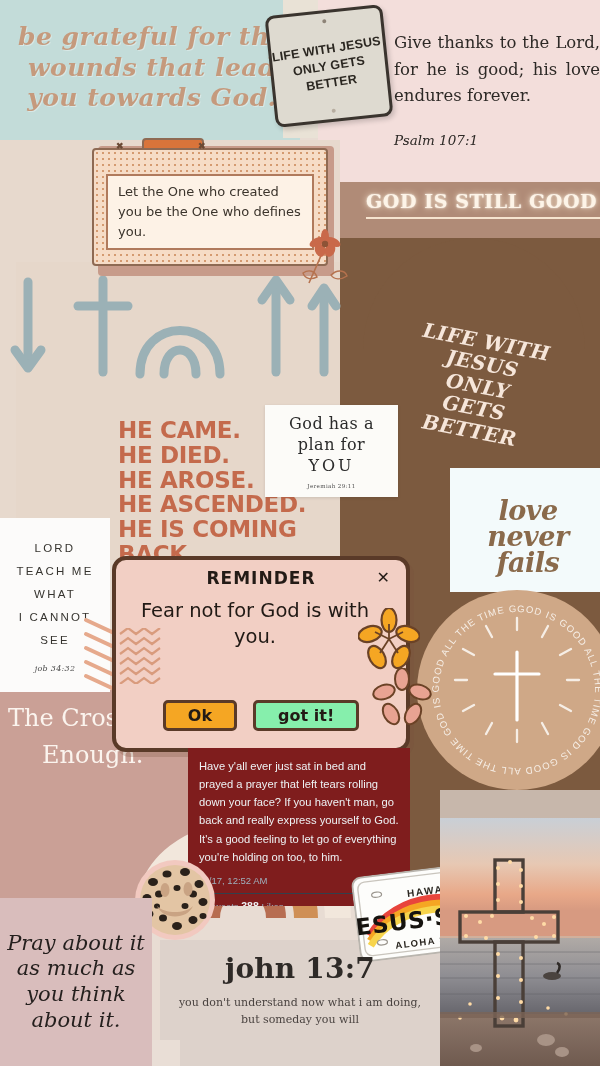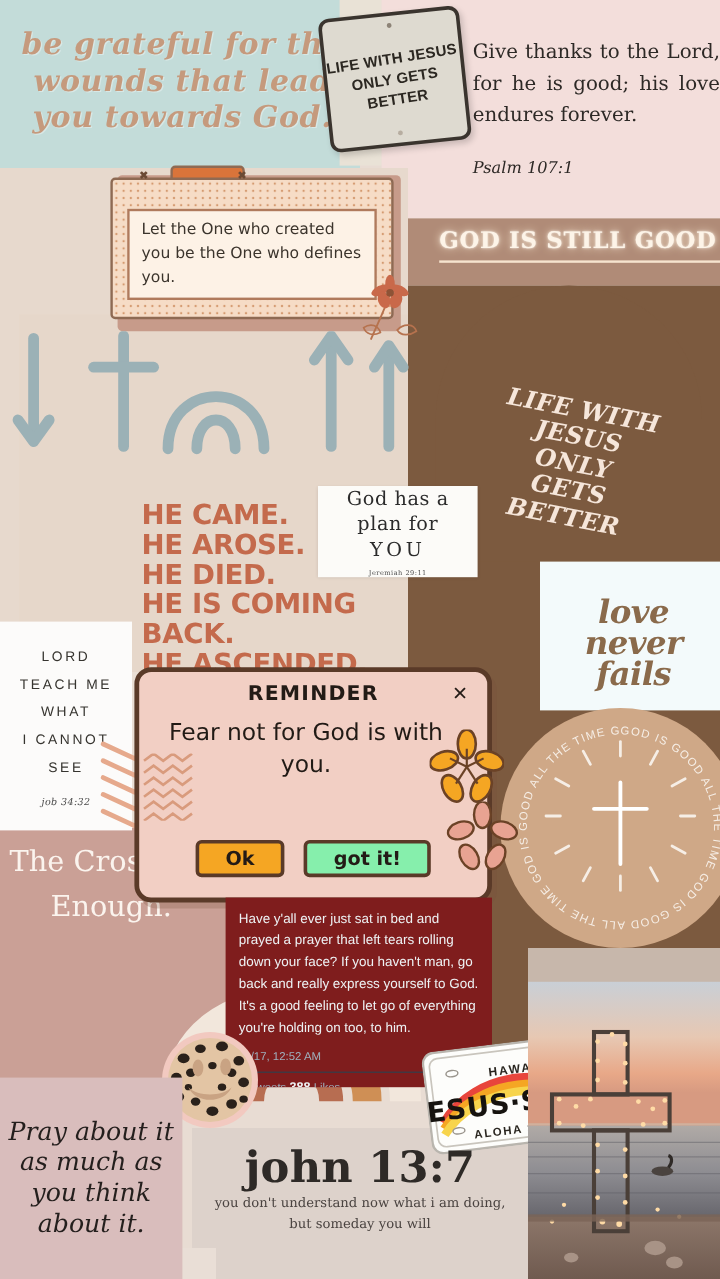--- a/index.html
+++ b/index.html
@@ -119,21 +119,21 @@
   
   #he-came {
     left:118px; top:418px; width:232px;
     font-family:"DejaVu Sans", sans-serif; font-weight:bold;
     font-size:23px; line-height:1.08; color:#c46a4c;
     letter-spacing:-.3px;
   }
 
   
   #card-plan {
-    left:265px; top:405px; width:133px; height:76px;
+    left:265px; top:405px; width:133px; height:92px;
     background:#fcfbf8; box-shadow:0 1px 3px rgba(0,0,0,.12);
     display:flex; flex-direction:column; align-items:center; justify-content:center;
   }
   #card-plan .l {
     font-family:"DejaVu Serif", serif; font-size:16px; line-height:1.32;
     color:#2b2b2b; text-align:center; letter-spacing:.5px;
   }
   #card-plan .ref {
     font-family:"DejaVu Serif", serif; font-size:5.5px; color:#4a4a4a;
     margin-top:7px; letter-spacing:.4px;
@@ -265,21 +265,21 @@
     display:flex; align-items:center; justify-content:center;
   }
   #card-pray .l {
     font-family:"DejaVu Serif", serif; font-style:italic;
     font-size:21px; line-height:1.22; color:#241f1d; text-align:center;
   }
 
   
   #john-head {
     left:160px; top:952px; width:280px;
-    font-family:"DejaVu Serif", serif; font-weight:bold; font-size:36px;
+    font-family:"DejaVu Serif", serif; font-weight:bold; font-size:28px;
     color:#2e2a27; text-align:center; letter-spacing:.2px;
   }
   #john-sub {
     left:168px; top:995px; width:264px;
     font-family:"DejaVu Serif", serif; font-size:11px; line-height:1.5;
     color:#4a4340; text-align:center;
   }
 
   
   #photo {
@@ -365,24 +365,24 @@
       <path d="M156 98 C156 66 188 66 188 98"></path>
       <path d="M268 96 L268 8"></path>
       <path d="M254 24 L268 4 L282 24" stroke-linejoin="round"></path>
       <path d="M316 96 L316 16"></path>
       <path d="M304 30 L316 12 L328 30" stroke-linejoin="round"></path>
     </g>
   </svg>
 
   <div class="abs" id="he-came">
     <div>HE CAME.</div>
+    <div>HE DIED.</div>
     <div>HE AROSE.</div>
-    <div>HE DIED.</div>
+    <div>HE ASCENDED.</div>
     <div>HE IS COMING BACK.</div>
-    <div>HE ASCENDED.</div>
   </div>
 
   <div class="abs" id="card-plan">
     <div class="l">God has a</div>
     <div class="l">plan for</div>
     <div class="l" style="letter-spacing:3px;">YOU</div>
     <div class="ref">Jeremiah 29:11</div>
   </div>
 
   <div class="abs" id="card-love"></div>

